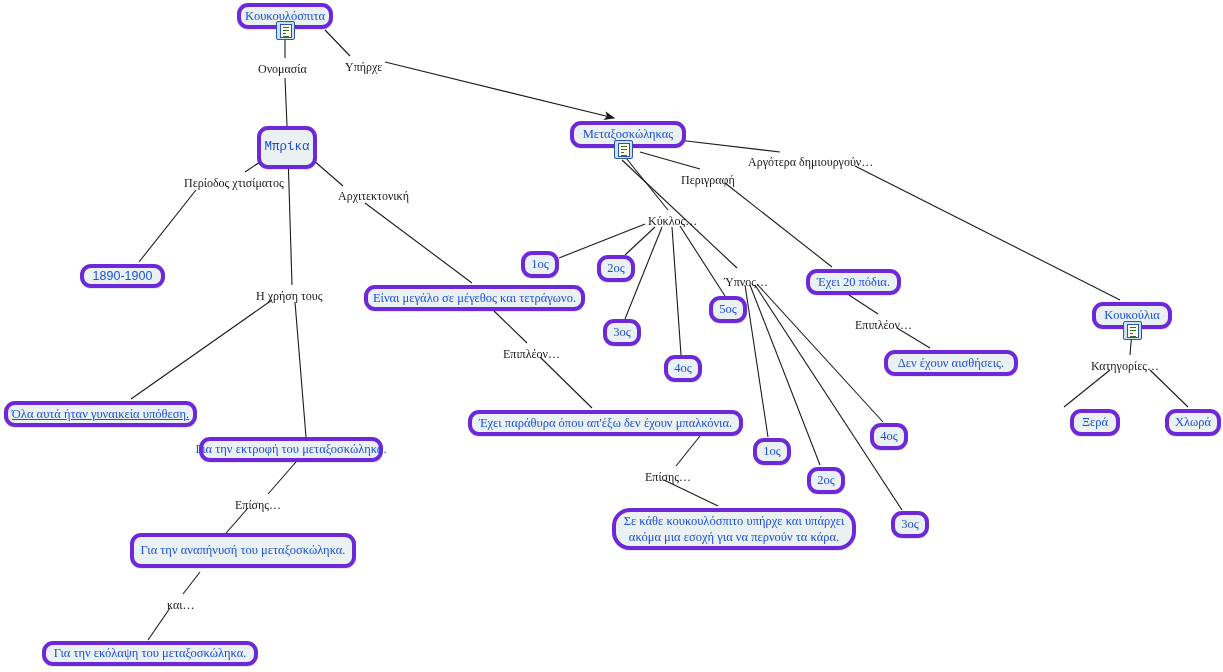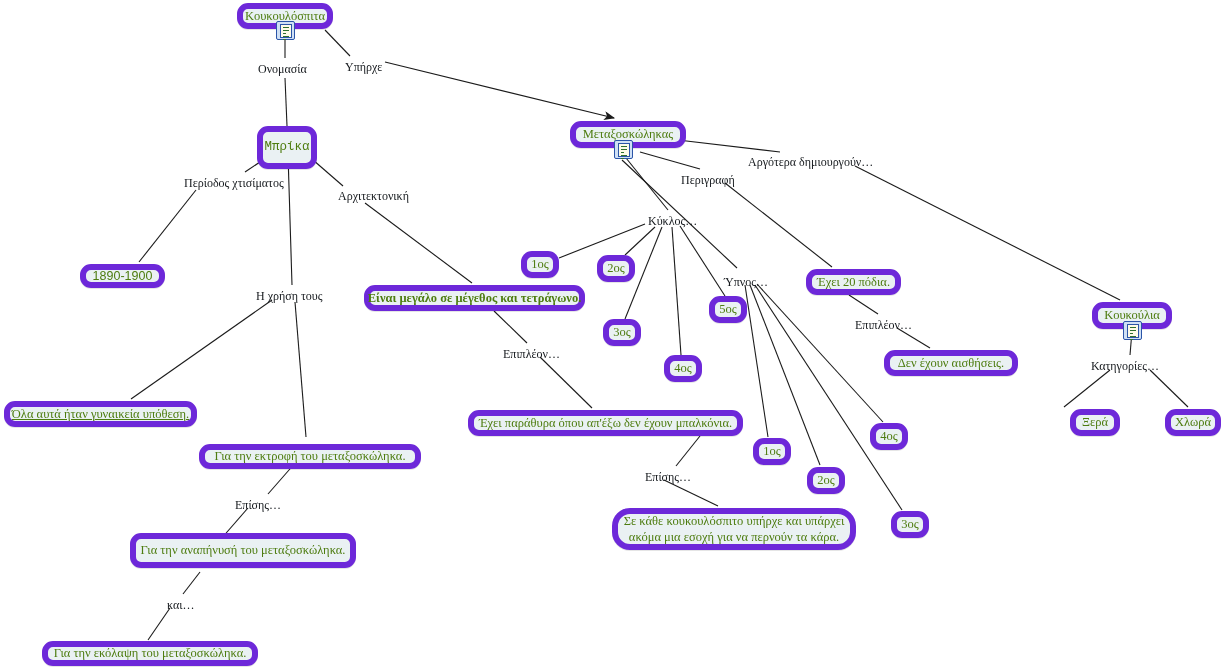--- a/index.html
+++ b/index.html
@@ -19,23 +19,23 @@
     position: absolute;
     left: 0; top: 0;
     width: 1223px;
     height: 672px;
     pointer-events: none;
   }
   .node {
     position: absolute;
     box-sizing: border-box;
     background: #eaf1f3;
-    border: 6px solid #6d28d9;
+    border: 4px solid #6d28d9;
     border-radius: 11px;
-    color: #4d7c0f;
+    color: #1d4ed8;
     font-family: "Liberation Serif", "DejaVu Serif", serif;
     font-size: 12.5px;
     line-height: 15px;
     text-align: center;
     display: flex;
     align-items: center;
     justify-content: center;
     padding: 2px 9px;
     white-space: pre;
     box-shadow: 0 1px 0 rgba(0,0,0,0.10);
@@ -160,24 +160,24 @@
         <span class="sheet">
           <i></i>
           <i></i>
           <i class="short"></i>
           <i></i>
           <i class="short"></i>
         </span>
       </div>
       <div class="node" style="left: 80px; top: 264px; width: 85px; height: 24px; font-family: &quot;Liberation Sans&quot;, sans-serif;"><span>1890-1900</span></div>
       <div class="node" style="left: 4px; top: 401px; width: 193px; height: 26px; text-decoration: underline;"><span>Όλα αυτά ήταν γυναικεία υπόθεση.</span></div>
-      <div class="node" style="left: 199px; top: 437px; width: 222px; height: 25px; margin-top: 7px;"><span>Για την εκτροφή του μεταξοσκώληκα.</span></div>
+      <div class="node" style="left: 199px; top: 437px; width: 184px; height: 25px;"><span>Για την εκτροφή του μεταξοσκώληκα.</span></div>
       <div class="node" style="left: 106px; top: 533px; width: 226px; height: 35px; margin-left: 24px;"><span>Για την αναπήνυσή του μεταξοσκώληκα.</span></div>
       <div class="node" style="left: 42px; top: 641px; width: 216px; height: 25px;"><span>Για την εκόλαψη του μεταξοσκώληκα.</span></div>
-      <div class="node" style="left: 364px; top: 285px; width: 221px; height: 26px; font-weight: bold;"><span>Είναι μεγάλο σε μέγεθος και τετράγωνο.</span></div>
+      <div class="node" style="left: 364px; top: 285px; width: 221px; height: 26px;"><span>Είναι μεγάλο σε μέγεθος και τετράγωνο.</span></div>
       <div class="node" style="left: 468px; top: 410px; width: 275px; height: 26px;"><span>Έχει παράθυρα όπου απ'έξω δεν έχουν μπαλκόνια.</span></div>
       <div class="node two-line" style="left: 612px; top: 508px; width: 244px; height: 42px;"><span>Σε κάθε κουκουλόσπιτο υπήρχε και υπάρχει
 ακόμα μια εσοχή για να περνούν τα κάρα.</span></div>
       <div class="node" style="left: 521px; top: 251px; width: 38px; height: 27px;"><span>1ος</span></div>
       <div class="node" style="left: 597px; top: 255px; width: 38px; height: 27px;"><span>2ος</span></div>
       <div class="node" style="left: 603px; top: 319px; width: 38px; height: 27px;"><span>3ος</span></div>
       <div class="node" style="left: 664px; top: 355px; width: 38px; height: 27px;"><span>4ος</span></div>
       <div class="node" style="left: 709px; top: 296px; width: 38px; height: 27px;"><span>5ος</span></div>
       <div class="node" style="left: 753px; top: 438px; width: 38px; height: 27px;"><span>1ος</span></div>
       <div class="node" style="left: 807px; top: 467px; width: 38px; height: 27px;"><span>2ος</span></div>

